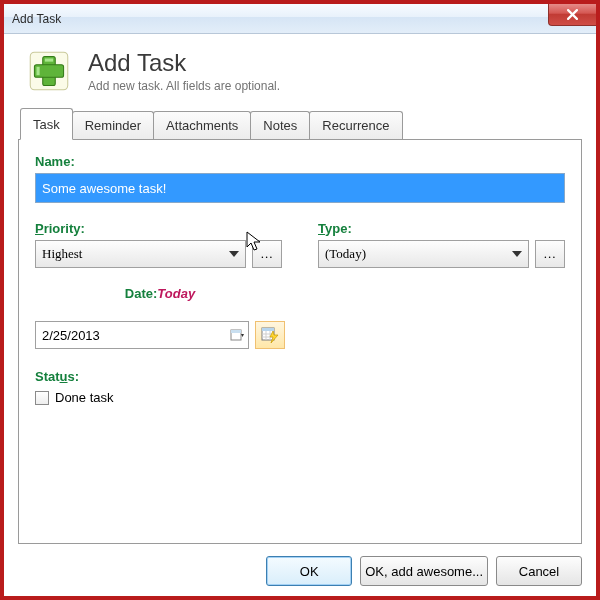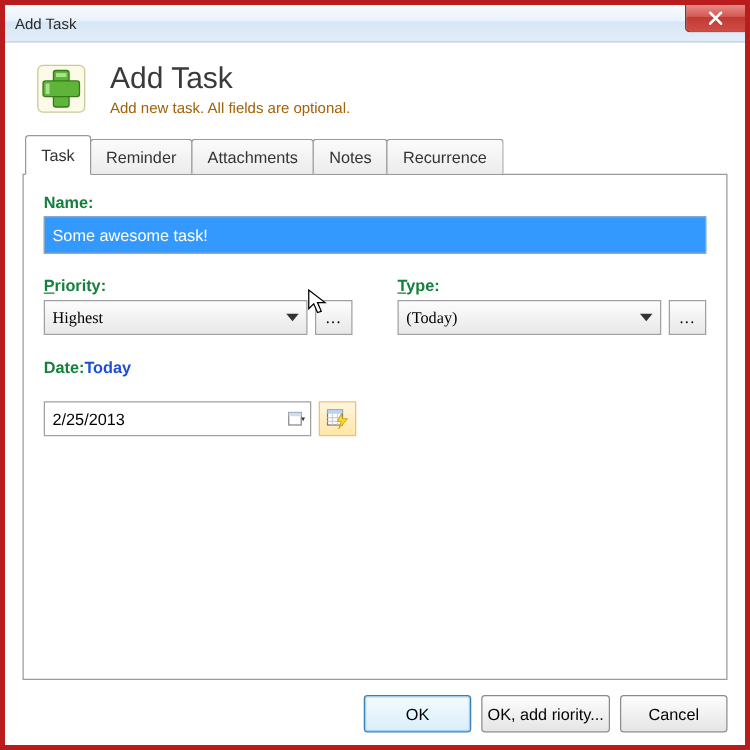--- a/index.html
+++ b/index.html
@@ -64,21 +64,21 @@
     padding-left: 6px;
   }
   .header-text h1 {
     margin: 0 0 2px 0;
     font-size: 24px;
     font-weight: normal;
     color: #3a3a3a;
   }
   .header-text .sub {
     font-size: 12px;
-    color: #a16207;
+    color: #737373;
     text-align: right;
   }
   .tabbar {
     display: flex;
     align-items: flex-end;
     padding-left: 2px;
     position: relative;
     z-index: 2;
   }
   .tab {
@@ -163,22 +163,22 @@
     height: 28px;
     border: 1px solid #a0a0a0;
     background: linear-gradient(to bottom, #fdfdfd, #e8e8e8);
     display: flex;
     align-items: center;
     justify-content: center;
     font-size: 13px;
     letter-spacing: 1px;
   }
   .date-section { margin-top: 18px; width: 250px; }
-  .date-header { display: flex; justify-content: flex-start; align-items: baseline; }
-  .today-link { color: #1d4ed8; font-size: 13px; font-weight: bold; cursor: default; }
+  .date-header { display: flex; justify-content: center; align-items: baseline; }
+  .today-link { color: #be185d; font-size: 13px; font-weight: bold; cursor: default; font-style: italic; }
   .date-row { display: flex; gap: 6px; margin-top: 20px; }
   .date-input {
     flex: 1;
     height: 28px;
     border: 1px solid #a0a0a0;
     background: #fff;
     display: flex;
     align-items: center;
     padding: 0 6px;
     position: relative;
@@ -329,23 +329,30 @@
               <line x1="5" y1="5" x2="5" y2="14" stroke="#cfcfcf"></line>
                 <line x1="9" y1="5" x2="9" y2="14" stroke="#cfcfcf"></line>
               <line x1="1" y1="8" x2="13" y2="8" stroke="#cfcfcf"></line>
                 <line x1="1" y1="11" x2="13" y2="11" stroke="#cfcfcf"></line>
               <path d="M12 5 L9 11 L12 11 L10 17 L17 9 L13 9 Z" fill="#ffd633" stroke="#c79a00" stroke-width="0.7"></path>
             </svg>
           </div>
         </div>
       </div>
 
+      <div class="status-section">
+        <span class="field-label"><b><span>Stat</span><span class="underline">u</span><span>s:</span></b></span>
+        <div class="checkbox-row">
+          <div class="checkbox"></div>
+          <span>Done task</span>
+        </div>
+      </div>
 
     </div>
 
     <div class="button-row">
       <div class="btn focus">OK</div>
-      <div class="btn">OK, add riority...</div>
+      <div class="btn">OK, add awesome...</div>
       <div class="btn">Cancel</div>
     </div>
 
   </div>
 </div>
 
 </body></html>

